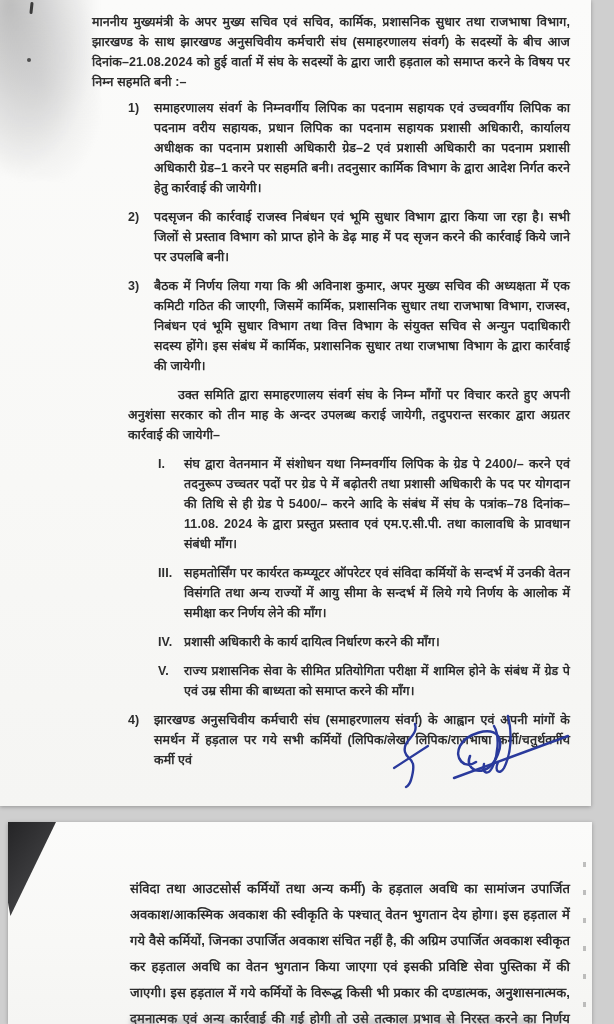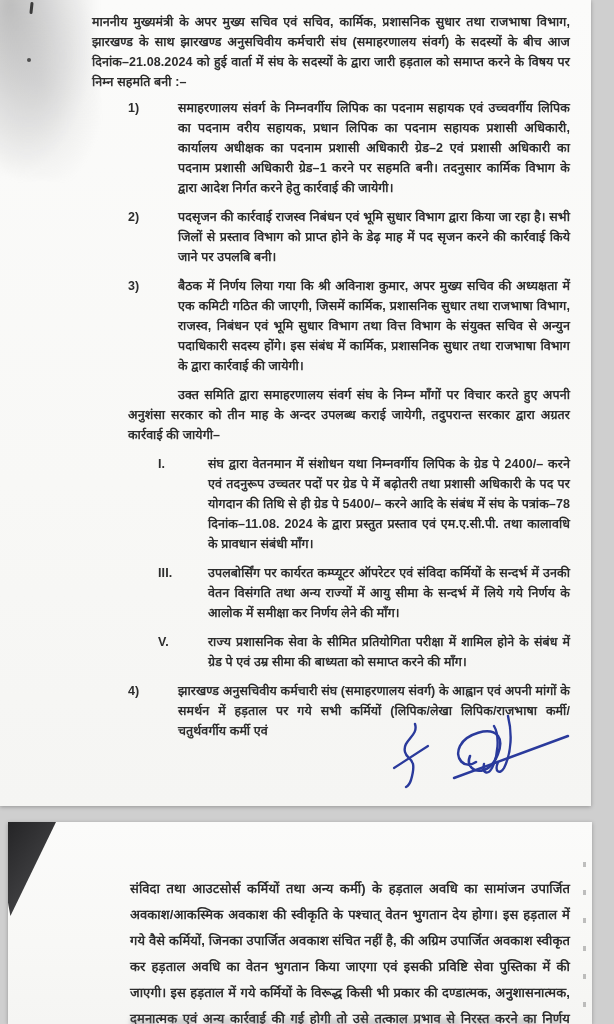--- a/index.html
+++ b/index.html
@@ -43,21 +43,20 @@
     display: flex;
     margin-bottom: 9px;
   }
   .list-item .marker {
     flex: 0 0 26px;
     text-align: left;
   }
   .list-item .item-text {
     flex: 1;
     text-align: justify;
-    margin-left: 24px;
   }
   .committee-para {
     margin: 2px 0 9px 36px;
     text-indent: 4em;
   }
   .demand-list { margin-left: 66px; }
   .demand-list .marker { flex: 0 0 26px; }
   .item4 { margin-bottom: 0; }
   
   .signatures {
@@ -139,21 +138,25 @@
 
   <p class="doc-text committee-para">उक्त समिति द्वारा समाहरणालय संवर्ग संघ के निम्न माँगों पर विचार करते हुए अपनी अनुशंसा सरकार को तीन माह के अन्दर उपलब्ध कराई जायेगी, तदुपरान्त सरकार द्वारा अग्रतर कार्रवाई की जायेगी–</p>
 
   <div class="demand-list">
     <div class="list-item doc-text">
       <span class="marker">I.</span>
       <div class="item-text">संघ द्वारा वेतनमान में संशोधन यथा निम्नवर्गीय लिपिक के ग्रेड पे 2400/– करने एवं तदनुरूप उच्चतर पदों पर ग्रेड पे में बढ़ोतरी तथा प्रशासी अधिकारी के पद पर योगदान की तिथि से ही ग्रेड पे 5400/– करने आदि के संबंध में संघ के पत्रांक–78 दिनांक–11.08. 2024 के द्वारा प्रस्तुत प्रस्ताव एवं एम.ए.सी.पी. तथा कालावधि के प्रावधान संबंधी माँग।</div>
     </div>
     <div class="list-item doc-text">
       <span class="marker">III.</span>
-      <div class="item-text">उपलबोर्सिंग पर कार्यरत कम्प्यूटर ऑपरेटर एवं संविदा कर्मियों के सन्दर्भ में उनकी वेतन विसंगति तथा अन्य राज्यों में आयु सीमा के सन्दर्भ में लिये गये निर्णय के आलोक में समीक्षा कर निर्णय लेने की माँग।</div>
+      <div class="item-text">सहमतोर्सिंग पर कार्यरत कम्प्यूटर ऑपरेटर एवं संविदा कर्मियों के सन्दर्भ में उनकी वेतन विसंगति तथा अन्य राज्यों में आयु सीमा के सन्दर्भ में लिये गये निर्णय के आलोक में समीक्षा कर निर्णय लेने की माँग।</div>
+    </div>
+    <div class="list-item doc-text">
+      <span class="marker">IV.</span>
+      <div class="item-text">प्रशासी अधिकारी के कार्य दायित्व निर्धारण करने की माँग।</div>
     </div>
     <div class="list-item doc-text">
       <span class="marker">V.</span>
       <div class="item-text">राज्य प्रशासनिक सेवा के सीमित प्रतियोगिता परीक्षा में शामिल होने के संबंध में ग्रेड पे एवं उम्र सीमा की बाध्यता को समाप्त करने की माँग।</div>
     </div>
   </div>
 
   <div class="num-list">
     <div class="list-item doc-text item4">
       <span class="marker">4)</span>

